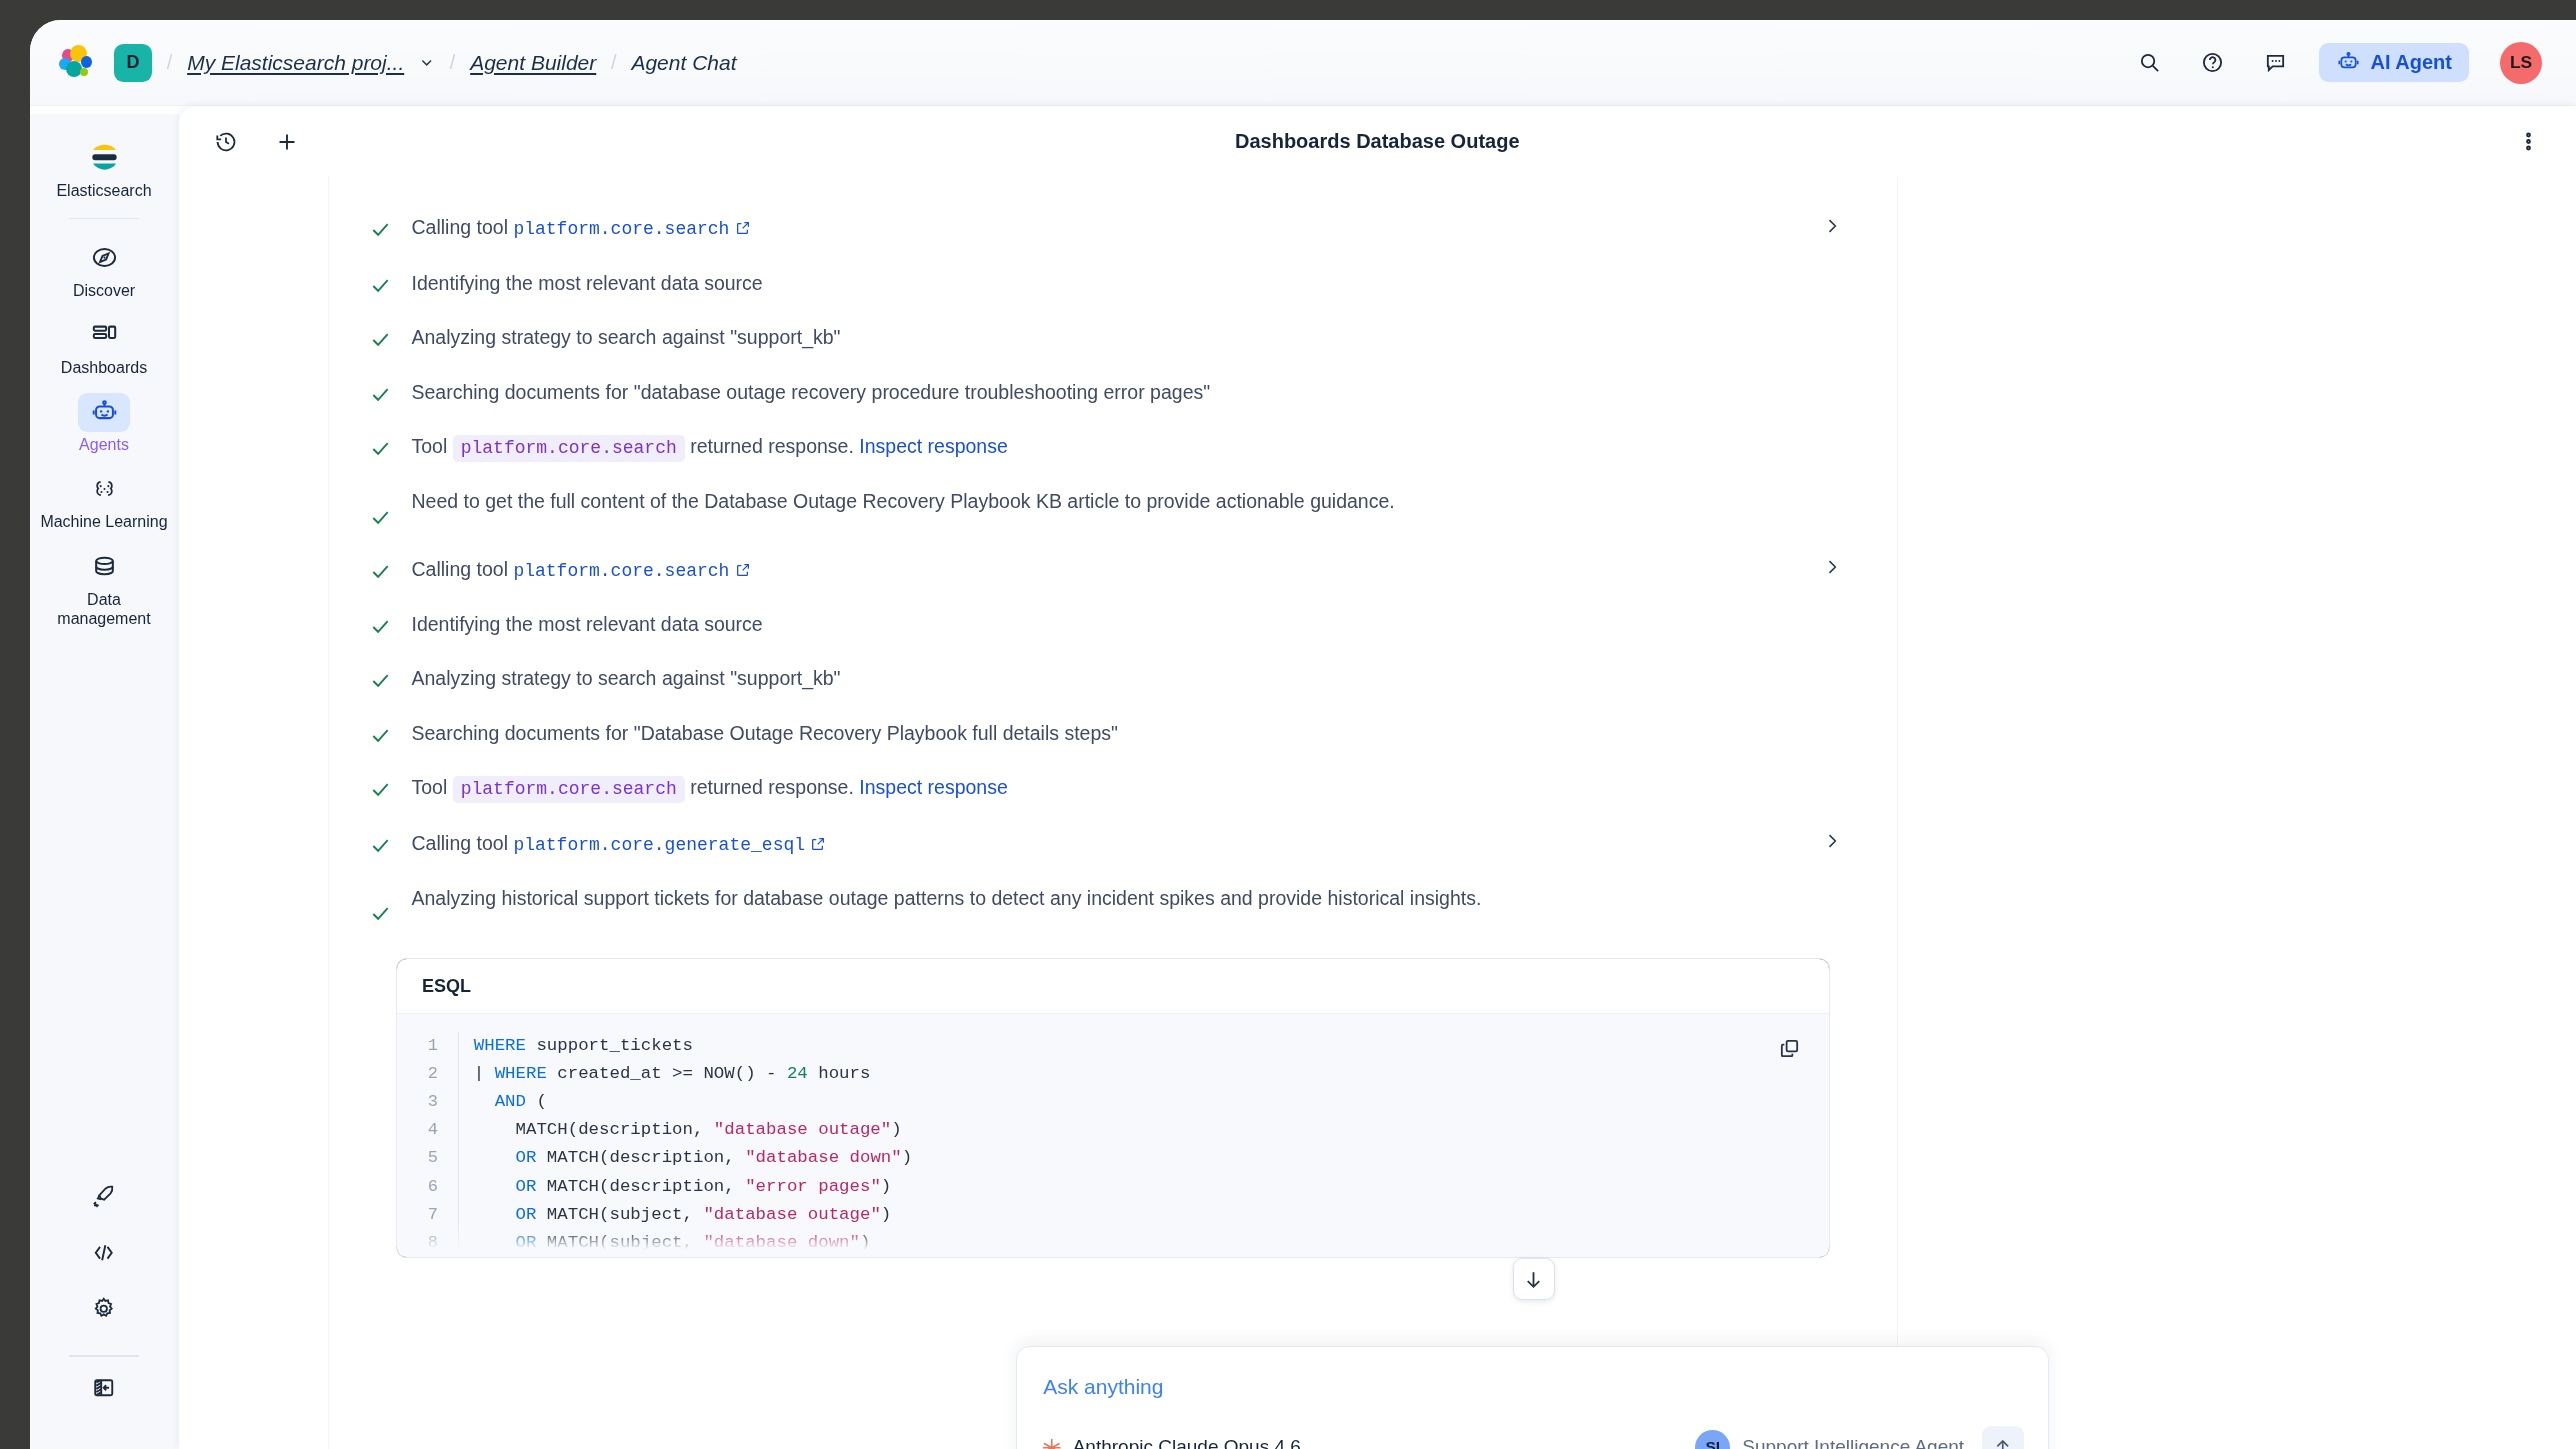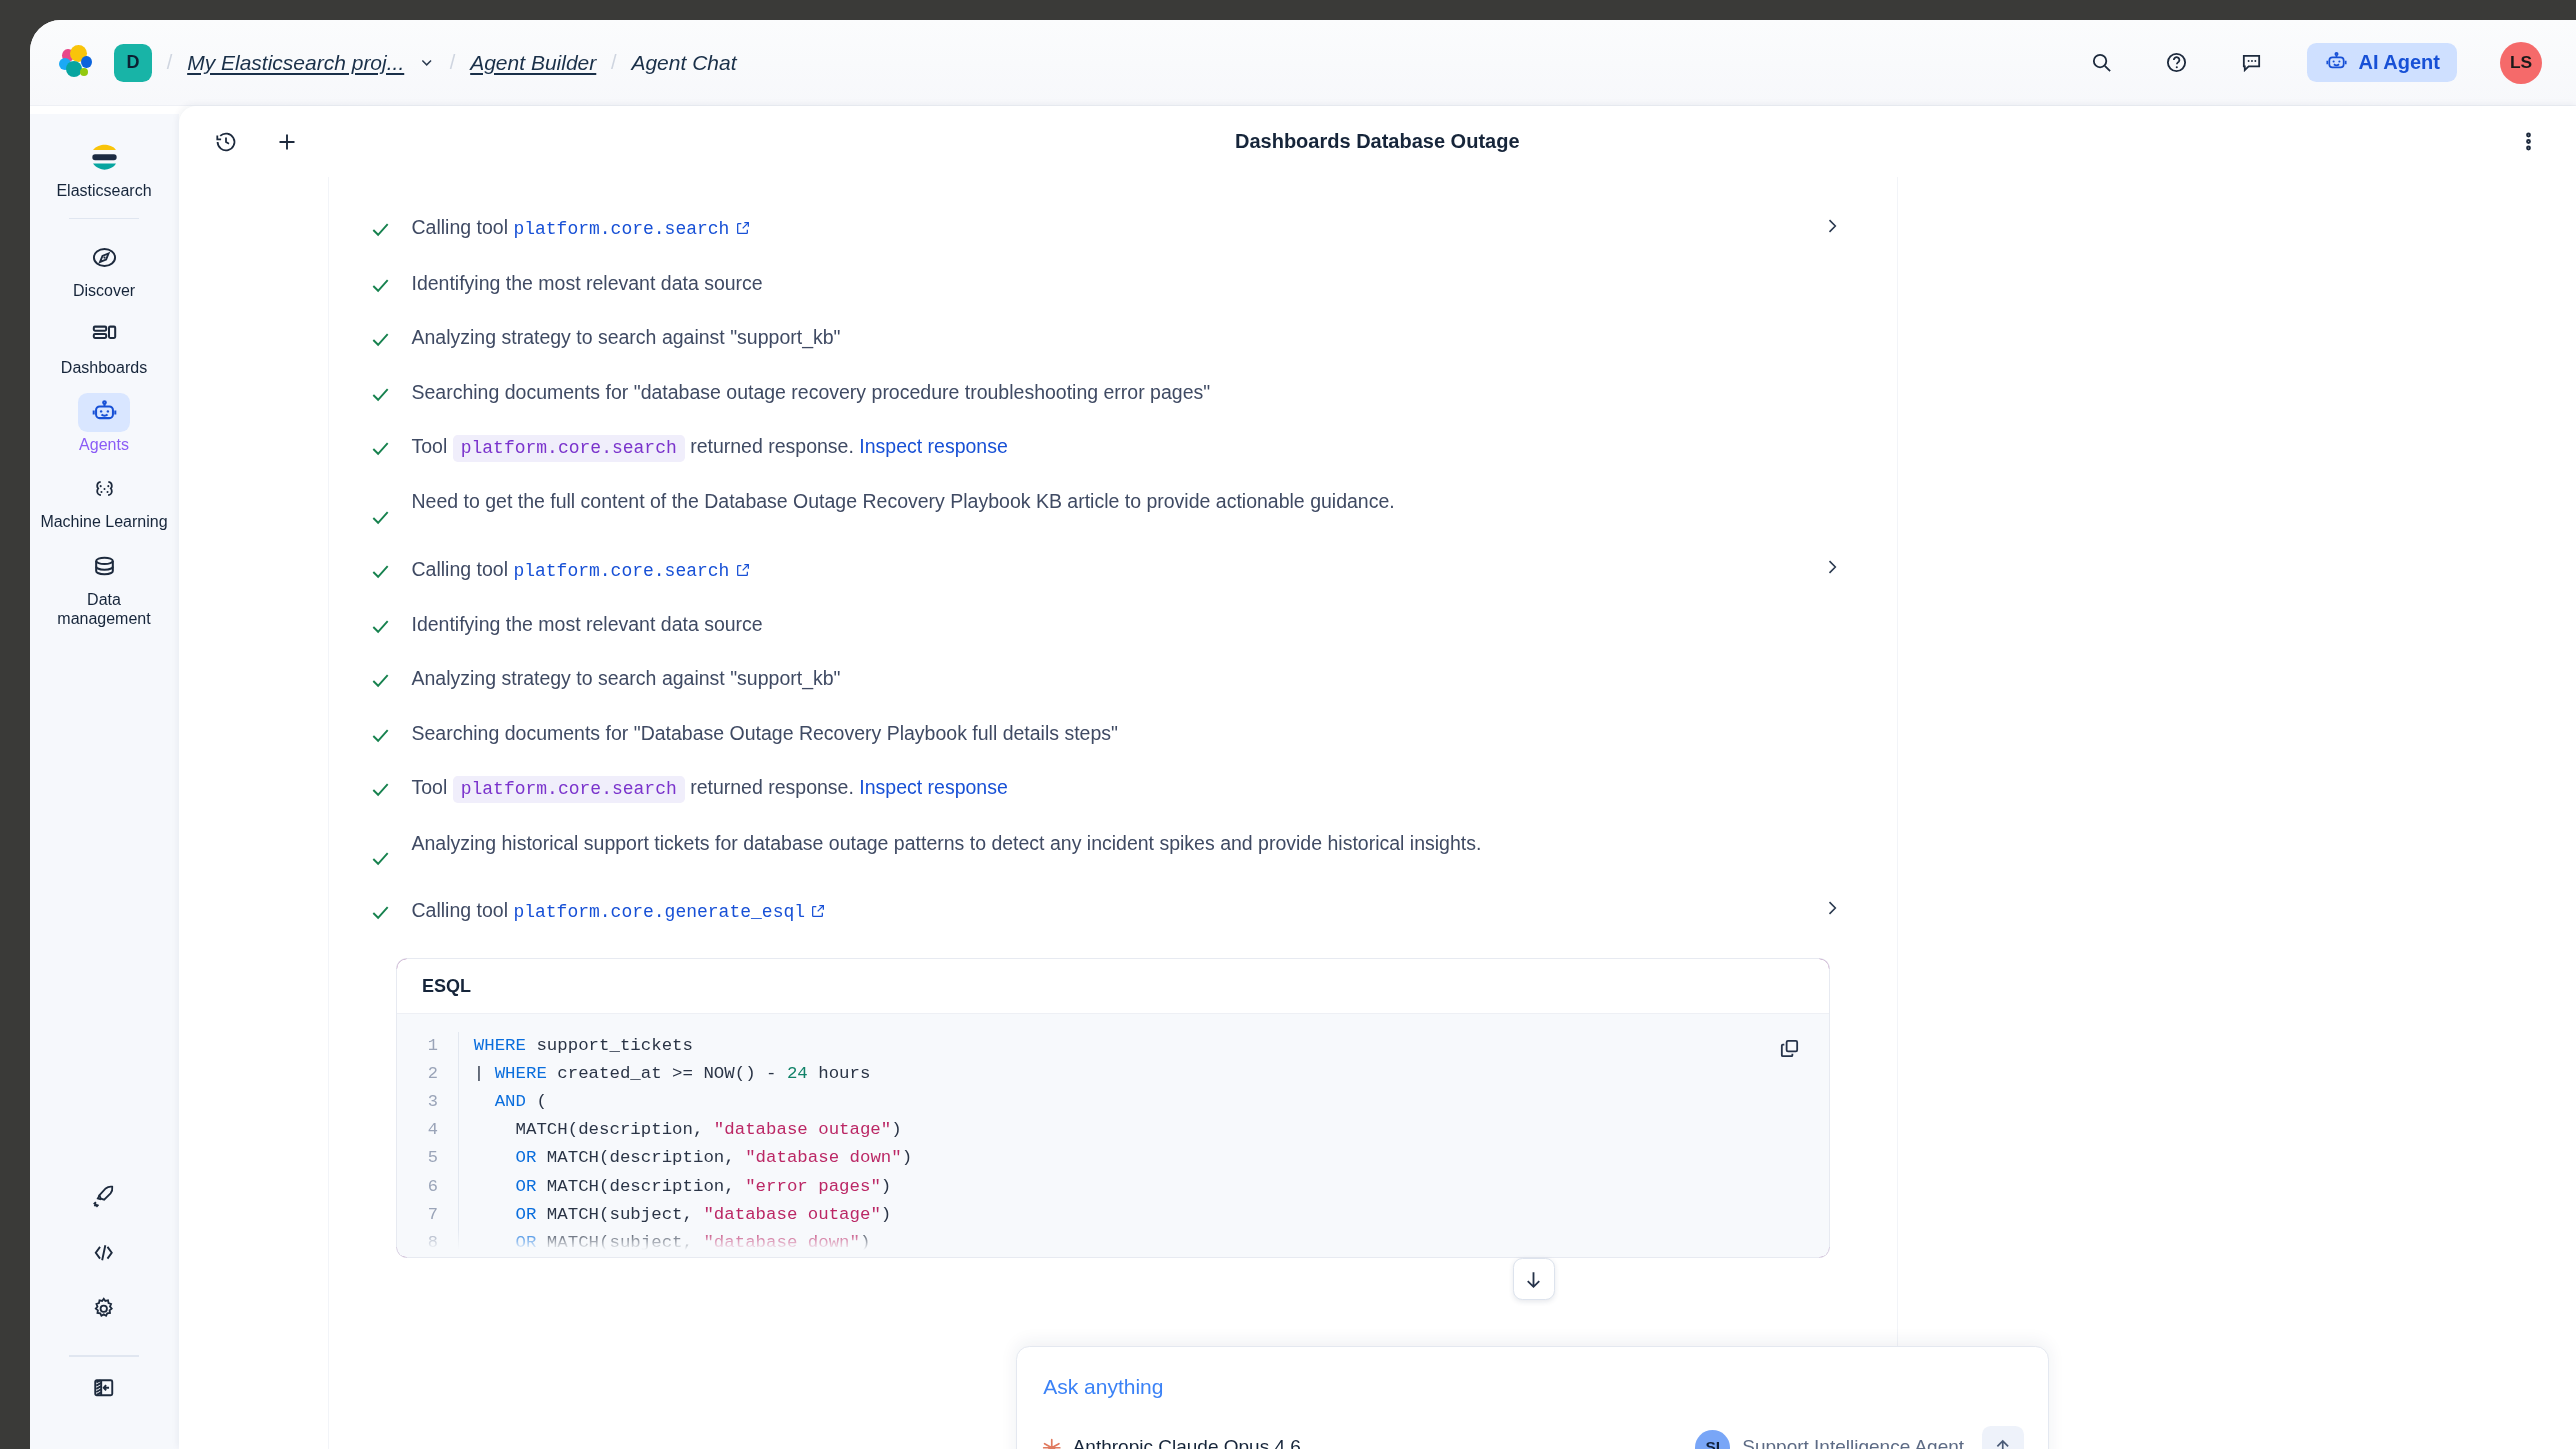--- a/index.html
+++ b/index.html
@@ -42,21 +42,21 @@
   .tb-sep { color: #cfd5e0; font-size: 20px; margin: 0 14.8px; font-weight: 300; }
   .tb-link {
     font-size: 21px; color: #1a3049; text-decoration: underline;
     text-underline-offset: 3.4px; cursor: pointer; white-space: nowrap; font-style: italic;
   }
   .tb-link.plain { text-decoration: none; }
   .chev-d { margin-left: 13.4px; color: #2b3a50; font-size: 14.8px; }
 
   .tb-right {
     margin-left: auto; display: flex; align-items: center;
-    gap: 36px; padding-right: 34px; justify-content: space-between;
+    gap: 24px; padding-right: 34px; justify-content: space-between;
   }
   .icon-btn {
     width: 39px; height: 39px; display: flex; align-items: center;
     justify-content: center; cursor: pointer; color: #1d2a3d;
   }
   .ai-agent-btn {
     display: flex; align-items: center; gap: 10.7px;
     background: #cfe0ff; border-radius: 9.4px;
     padding: 8px 17.4px; cursor: pointer;
   }
@@ -542,44 +542,44 @@
                 <div class="step-body">Searching documents for "Database Outage Recovery Playbook full details steps"</div>
               </div>
               <div class="step">
                 <span class="check">
                   <svg width="23" height="23" viewBox="0 0 24 24" fill="none" stroke="currentColor" stroke-width="2">
                     <path d="M4.5 12.5l5 5 10-11"></path>
                   </svg>
                 </span>
                 <div class="step-body"><span>Tool </span><span class="tool-chip">platform.core.search</span><span> returned response. </span><span class="inspect-link">Inspect response</span></div>
               </div>
-              <div class="step two-line">
-                <span class="check">
-                  <svg width="23" height="23" viewBox="0 0 24 24" fill="none" stroke="currentColor" stroke-width="2">
-                    <path d="M4.5 12.5l5 5 10-11"></path>
-                  </svg>
-                </span>
-                <div class="step-body">Analyzing historical support tickets for database outage patterns to detect any incident spikes and provide historical insights.</div>
-              </div>
               <div class="step">
                 <span class="check">
                   <svg width="23" height="23" viewBox="0 0 24 24" fill="none" stroke="currentColor" stroke-width="2">
                     <path d="M4.5 12.5l5 5 10-11"></path>
                   </svg>
                 </span>
                 <div class="step-body"><span>Calling tool </span><code class="tool-name">platform.core.generate_esql</code><span class="ext-ico"><svg width="16" height="16" viewBox="0 0 24 24" fill="none" stroke="currentColor" stroke-width="1.9">
                       <path d="M14 4h6v6"></path>
                       <path d="M20 4l-8.5 8.5"></path>
                       <path d="M18.5 14.5V19a1 1 0 0 1-1 1H5a1 1 0 0 1-1-1V6.5a1 1 0 0 1 1-1h4.5"></path>
                     </svg></span></div>
                 <span class="chev-r">
                   <svg width="20" height="20" viewBox="0 0 24 24" fill="none" stroke="currentColor" stroke-width="1.9">
                     <path d="M9 5l7 7-7 7"></path>
                   </svg>
                 </span>
+              </div>
+              <div class="step two-line">
+                <span class="check">
+                  <svg width="23" height="23" viewBox="0 0 24 24" fill="none" stroke="currentColor" stroke-width="2">
+                    <path d="M4.5 12.5l5 5 10-11"></path>
+                  </svg>
+                </span>
+                <div class="step-body">Analyzing historical support tickets for database outage patterns to detect any incident spikes and provide historical insights.</div>
               </div>
               <div class="esql-card">
                 <div class="esql-head">ESQL</div>
                 <div class="esql-body">
                   <table class="code-table">
                     <tbody>
                       <tr>
                         <td class="ln">1</td>
                         <td class="cl"><span class="kw">WHERE</span> support_tickets</td>
                       </tr>

